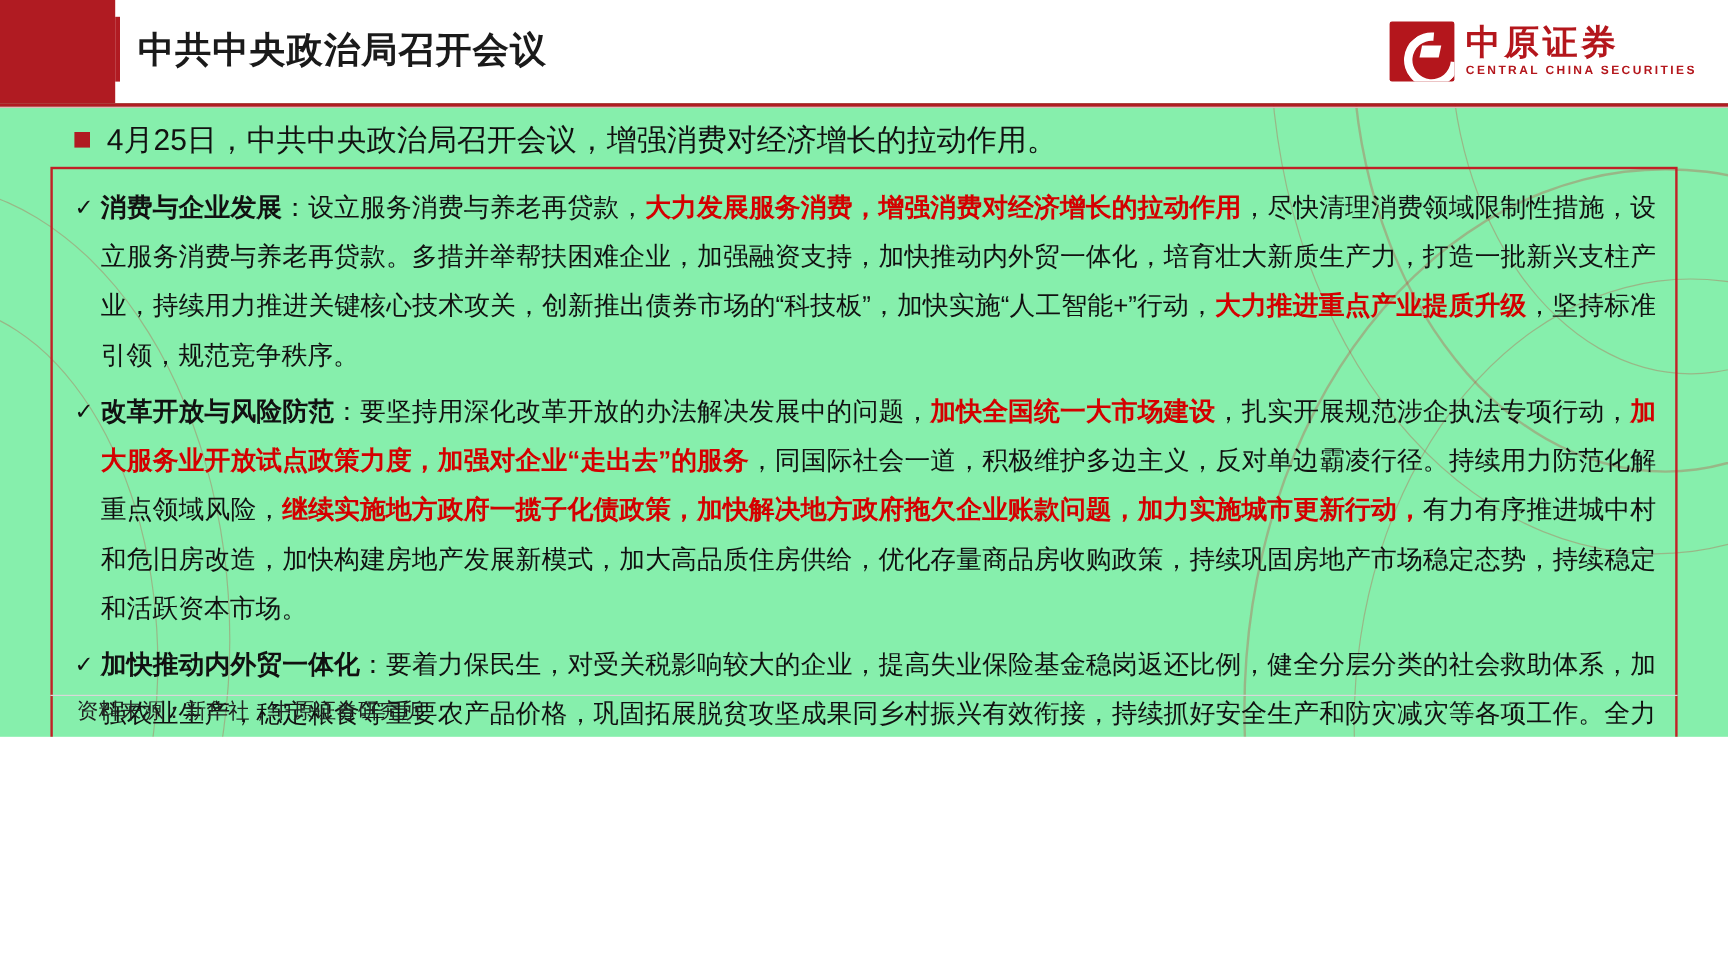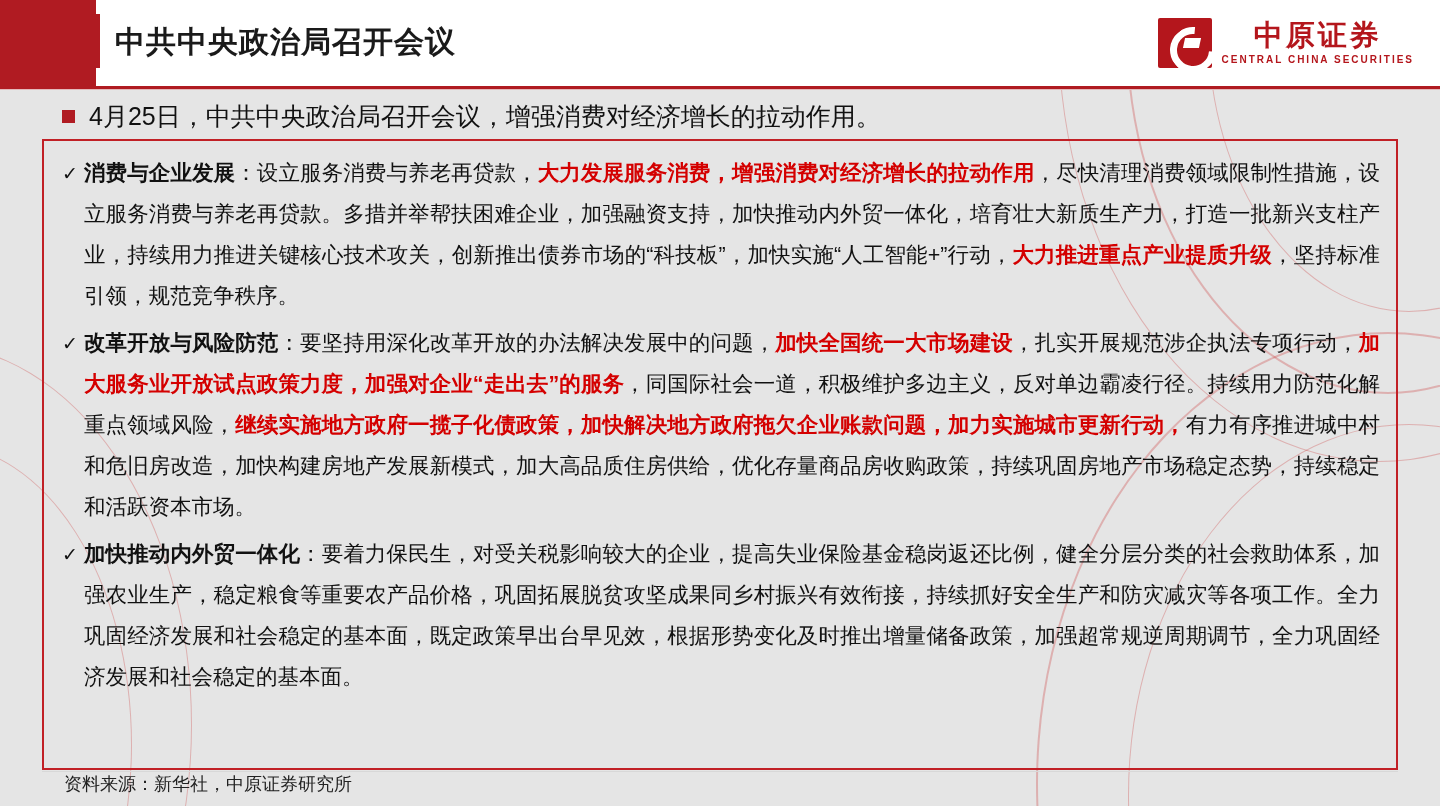--- a/index.html
+++ b/index.html
@@ -9,22 +9,22 @@
   body {
     width: 1440px;
     height: 810px;
     font-family: "Liberation Sans", "DejaVu Sans", sans-serif;
     background: #ffffff;
     overflow: hidden;
   }
   .slide {
     position: relative;
     width: 1440px;
-    height: 806px;
-    background: #e5e5e5;
+    height: 614px;
+    background: #86efac;
     overflow: hidden;
     text-decoration: underline;
   }
 
   
   .swoosh {
     position: absolute;
     border: 1px solid rgba(200, 40, 40, 0.28);
     border-radius: 50%;
     pointer-events: none;
@@ -124,21 +124,20 @@
     background: #ffffff;
     transform: skewX(-12deg);
   }
   .logo-text { line-height: 1; }
   .logo-cn {
     font-size: 29px;
     font-weight: bold;
     color: #b4161c;
     letter-spacing: 3px;
     font-family: "DejaVu Sans", sans-serif;
-    text-align: center;
   }
   .logo-en {
     margin-top: 5px;
     font-size: 10px;
     color: #b4161c;
     letter-spacing: 2.0px;
     font-weight: bold;
   }
 
   

